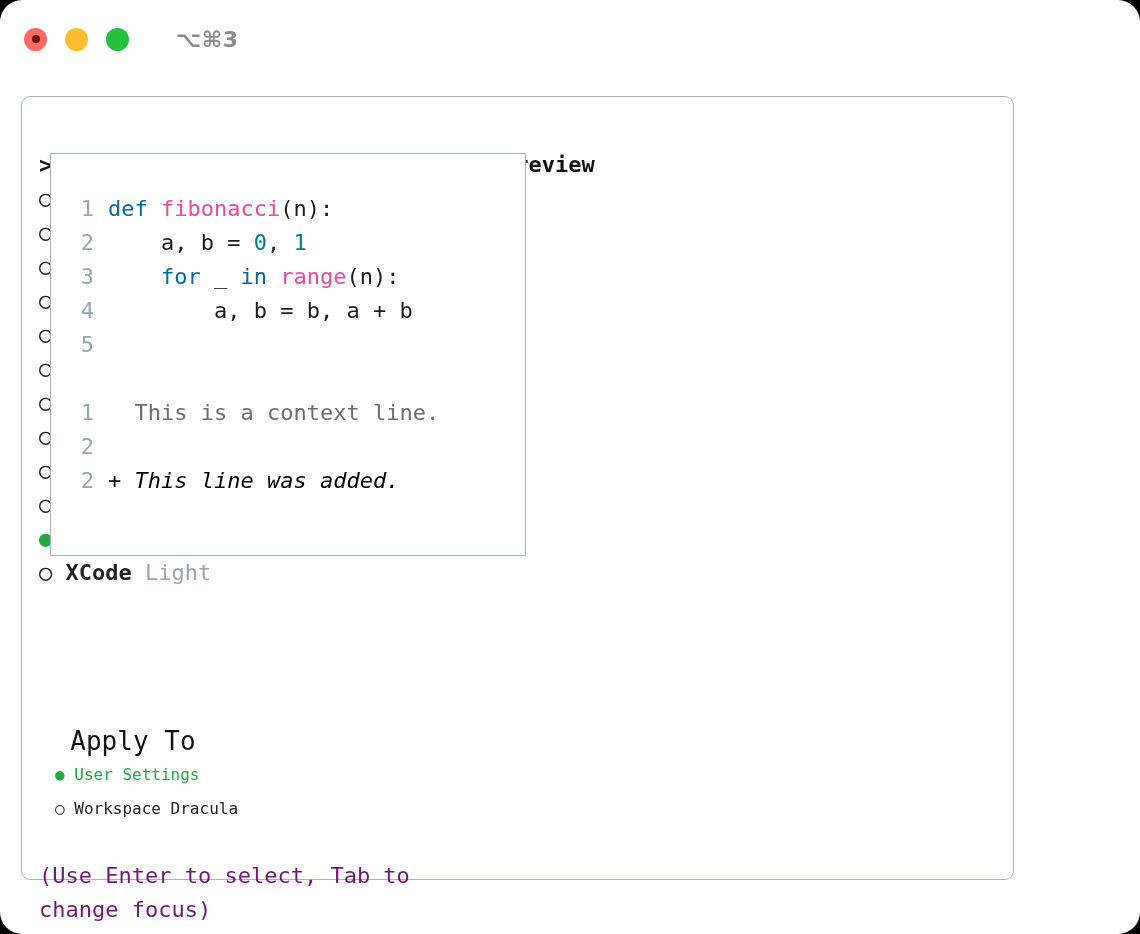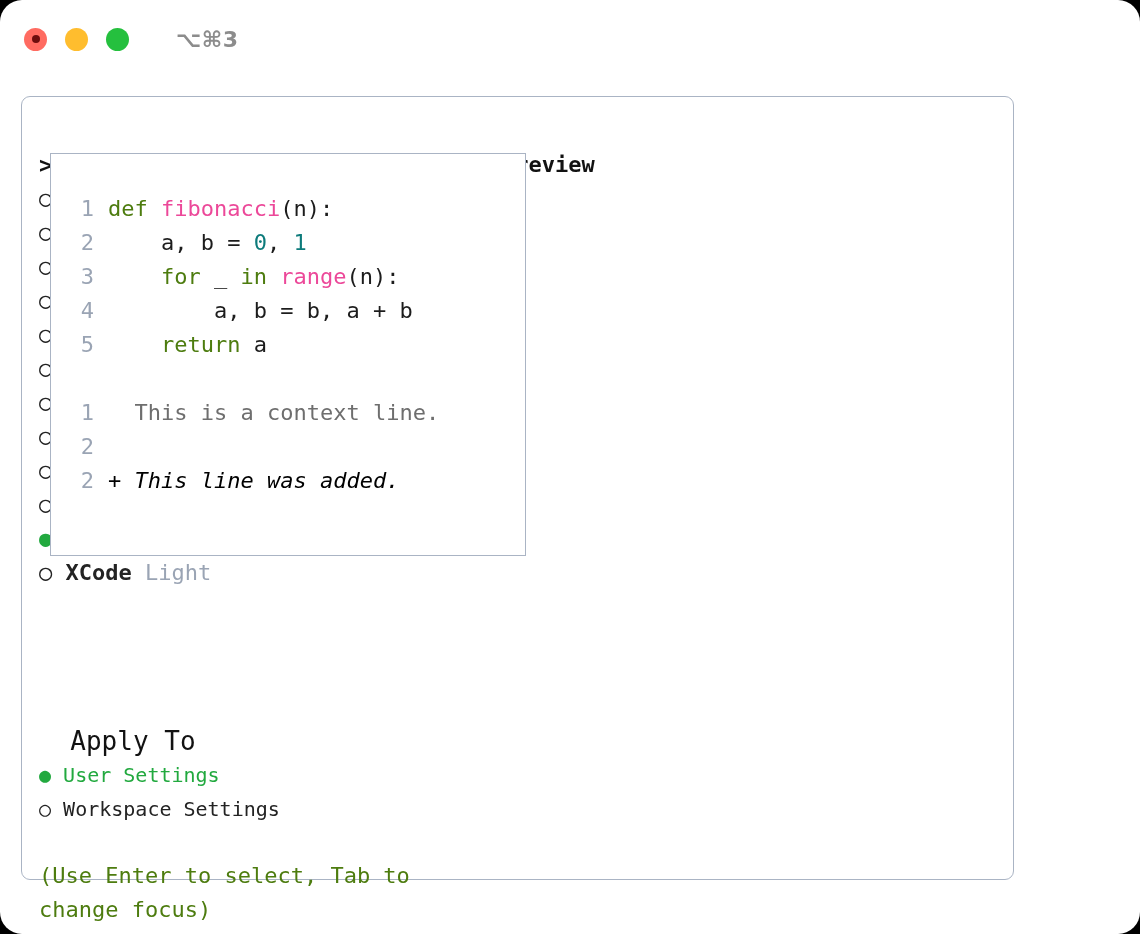--- a/index.html
+++ b/index.html
@@ -118,37 +118,38 @@
   }
   #apply-to-header {
     font-size: 26px;
     line-height: 34px;
     color: #121212;
     white-space: pre;
     font-weight: 400;
   }
   .apply-row {
     display: block;
-    font-size: 20px;
+    font-size: 16px;
     line-height: 34px;
     color: #232323;
     white-space: pre;
+    margin-left: 16px;
   }
   .apply-row.selected,
   .apply-row.selected .marker { color: #22a93f; }
 
   
   #hint-text {
     position: absolute;
     left: 17px;
     top: 762px;
     width: 420px;
     font-size: 22px;
     line-height: 34px;
-    color: #4d7c0f;
+    color: #701a75;
     white-space: pre-wrap;
   }
 
   
   #preview-column {
     position: absolute;
     left: 480px;
     top: 51px;
     width: 490px;
   }
@@ -182,21 +183,21 @@
   }
   .gutter {
     width: 28px;
     text-align: right;
     color: #9aa4b4;
     flex: none;
     margin-right: 14px;
   }
   .code-text { color: #1c1c1c; }
 
-  .tok-kw      { color: #4d7c0f; }
+  .tok-kw      { color: #0369a1; }
   .tok-fn      { color: #ec4899; }
   .tok-num     { color: #0d7b7b; }
   .tok-punct   { color: #1c1c1c; }
   .tok-plain   { color: #1c1c1c; }
 
   .spacer-line { height: 34px; }
 
   .diff-ctx  { color: #6e6e6e; }
   .diff-del  { color: #c00d0d; }
   .diff-add  { color: #000000; font-style: italic; }
@@ -232,36 +233,36 @@
           <div class="theme-row"><span class="marker">○</span><span class="theme-name"> GitHub Light </span><span class="theme-kind">Light</span></div>
           <div class="theme-row selected"><span class="marker">●</span><span class="theme-name"> Google Code </span><span class="theme-kind">Light</span></div>
           <div class="theme-row"><span class="marker">○</span><span class="theme-name"> XCode </span><span class="theme-kind">Light</span></div>
         </div>
     </div>
 
     <div id="apply-to-group">
       <div id="apply-to-header">  Apply To</div>
       <div id="apply-to-list">
           <div class="apply-row selected"><span class="marker">●</span><span> User Settings</span></div>
-          <div class="apply-row"><span class="marker">○</span><span> Workspace Settings</span></div>
+          <div class="apply-row"><span class="marker">○</span><span> Workspace Dracula</span></div>
         </div>
     </div>
 
     <div id="hint-text">(Use Enter to select, Tab to change focus)</div>
 
     <div id="preview-column">
       <div id="preview-header">Preview</div>
     </div>
     <div id="preview-box">
       <div id="code-area">
           <div class="code-line"><span class="gutter">1</span><span class="code-text"><span class="tok-kw">def </span><span class="tok-fn">fibonacci</span><span class="tok-punct">(n):</span></span></div>
           <div class="code-line"><span class="gutter">2</span><span class="code-text"><span class="tok-plain">    a, b = </span><span class="tok-num">0</span><span class="tok-plain">, </span><span class="tok-num">1</span></span></div>
           <div class="code-line"><span class="gutter">3</span><span class="code-text"><span class="tok-plain">    </span><span class="tok-kw">for</span><span class="tok-plain"> _ </span><span class="tok-kw">in</span><span class="tok-plain"> </span><span class="tok-fn">range</span><span class="tok-punct">(n):</span></span></div>
           <div class="code-line"><span class="gutter">4</span><span class="code-text"><span class="tok-plain">        a, b = b, a + b</span></span></div>
-          <div class="code-line"><span class="gutter">5</span><span class="code-text"><span class="tok-plain">    </span><span class="tok-kw">return</span><span class="tok-plain"> a</span></span></div>
+          <div class="code-line"><span class="gutter">5</span></div>
           <div class="spacer-line"></div>
           <div class="code-line"><span class="gutter">1</span><span class="diff-ctx">  This is a context line.</span></div>
           <div class="code-line"><span class="gutter">2</span></div>
           <div class="code-line"><span class="gutter">2</span><span class="diff-add">+ This line was added.</span></div>
         </div>
     </div>
 
   </div>
 </div>
 

